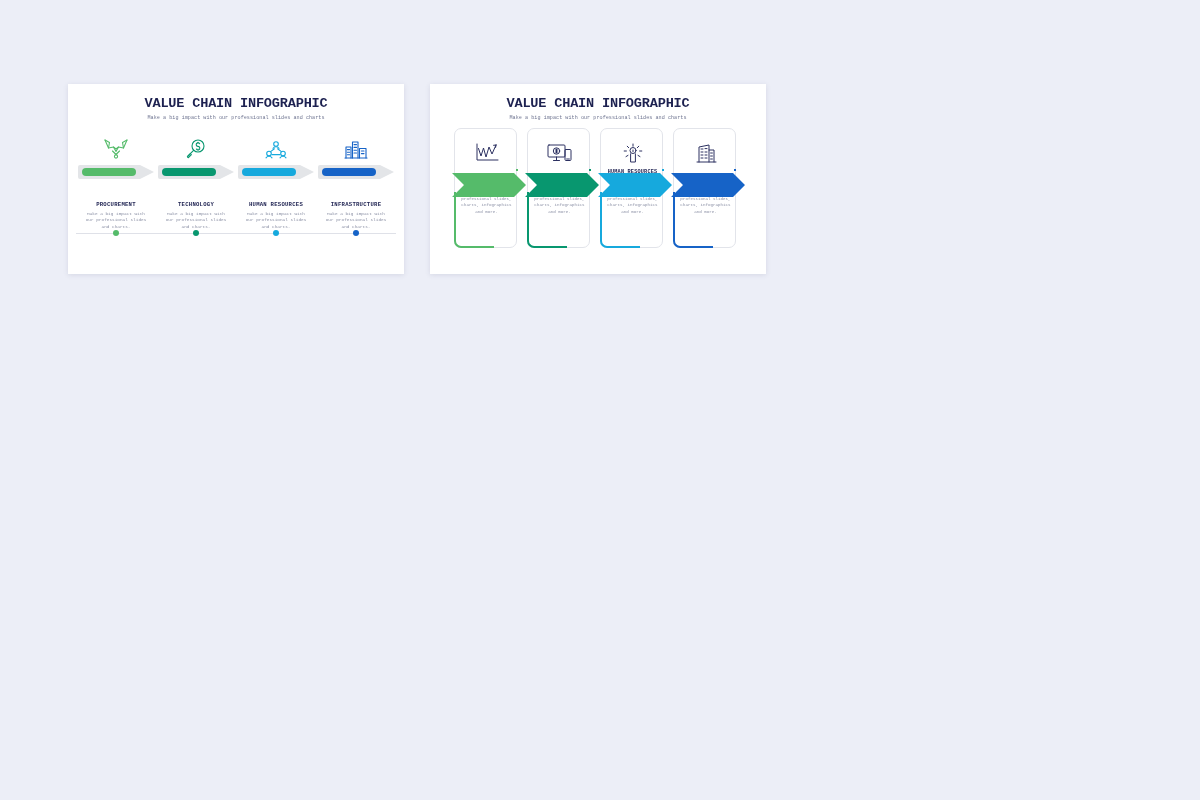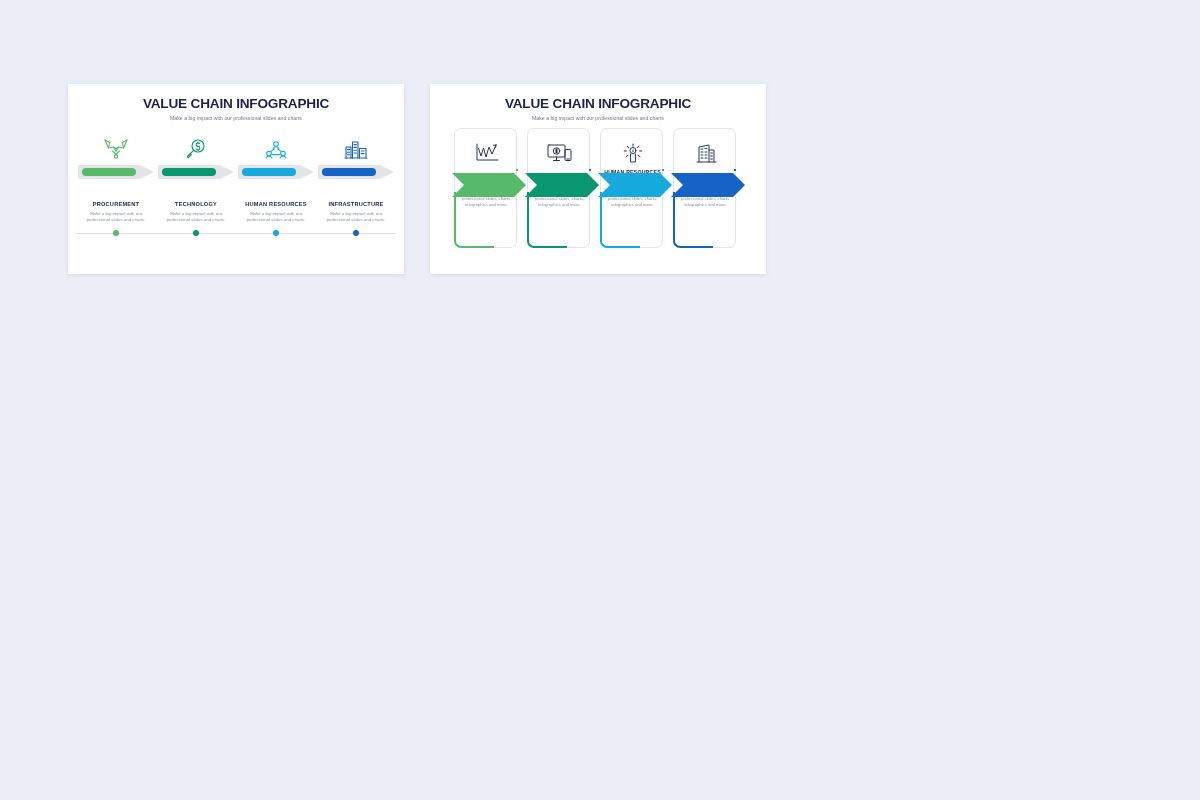--- a/index.html
+++ b/index.html
@@ -2,21 +2,21 @@
 <html><head>
 <meta charset="utf-8">
 <style>
   html,body{margin:0;padding:0;}
   body{
     width:1200px;height:800px;
     background:#eceef7;
     font-family:"Liberation Sans", sans-serif;
     overflow:hidden;
   }
-  .stage{position:relative;width:1200px;height:800px;}
+  .stage{position:relative;width:1200px;height:800px;font-family:Liberation Mono, monospace;}
 
   .slide{
     position:absolute;
     background:#ffffff;
     box-shadow:0 1px 5px rgba(60,70,110,.13);
   }
   #slide-left{left:68px;top:84px;width:336px;height:190px;}
   #slide-right{left:430px;top:84px;width:336px;height:190px;}
 
   .slide-head{text-align:center;padding-top:13px;}

